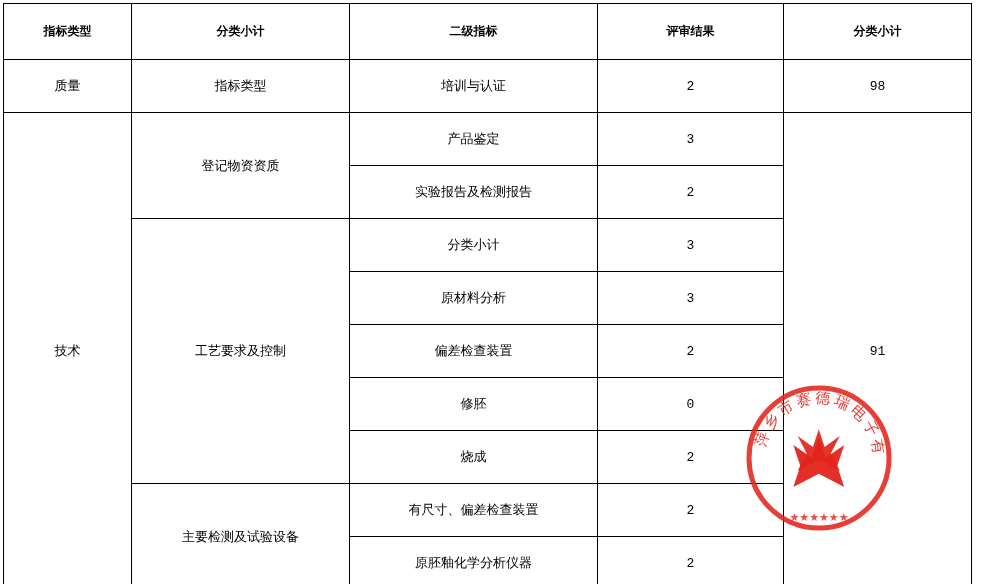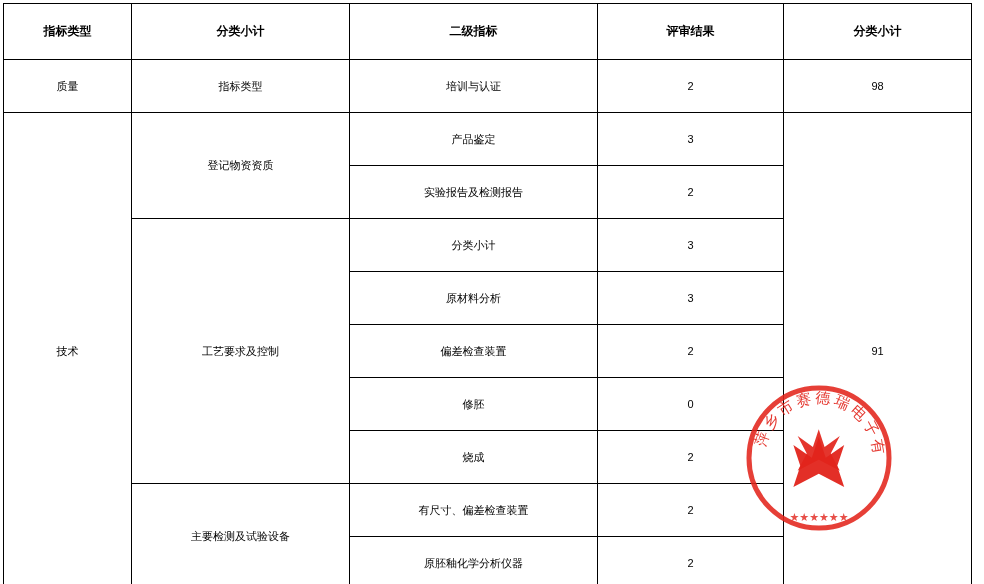--- a/index.html
+++ b/index.html
@@ -23,25 +23,25 @@
   table.grid {
     border-collapse: collapse;
     width: 968px;
     margin: 3px 0 0 3px;
     table-layout: fixed;
   }
   table.grid td, table.grid th {
     border: 1px solid #000000;
     text-align: center;
     vertical-align: middle;
-    font-size: 11px;
+    font-size: 13px;
     color: #000000;
     padding: 0 4px;
     font-weight: normal;
-    font-family: Liberation Sans, sans-serif;
+    font-family: Liberation Mono, monospace;
   }
   table.grid thead th {
     font-weight: bold;
     font-family: "Liberation Sans", "DejaVu Sans", sans-serif;
     font-size: 12px;
     height: 55px;
   }
   .col-type  { width: 128px; }
   .col-l1    { width: 218px; }
   .col-l2    { width: 248px; }

